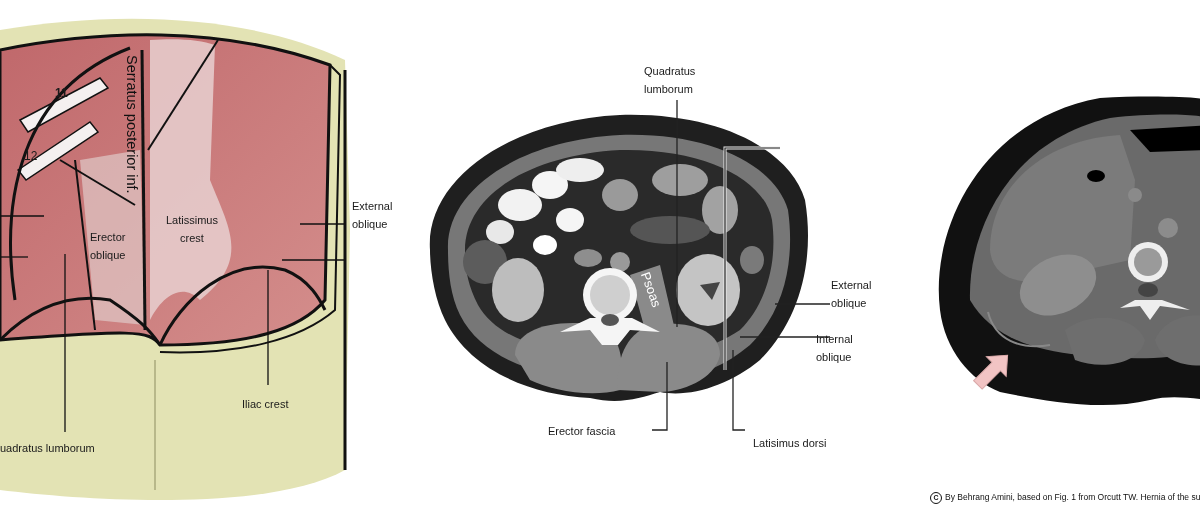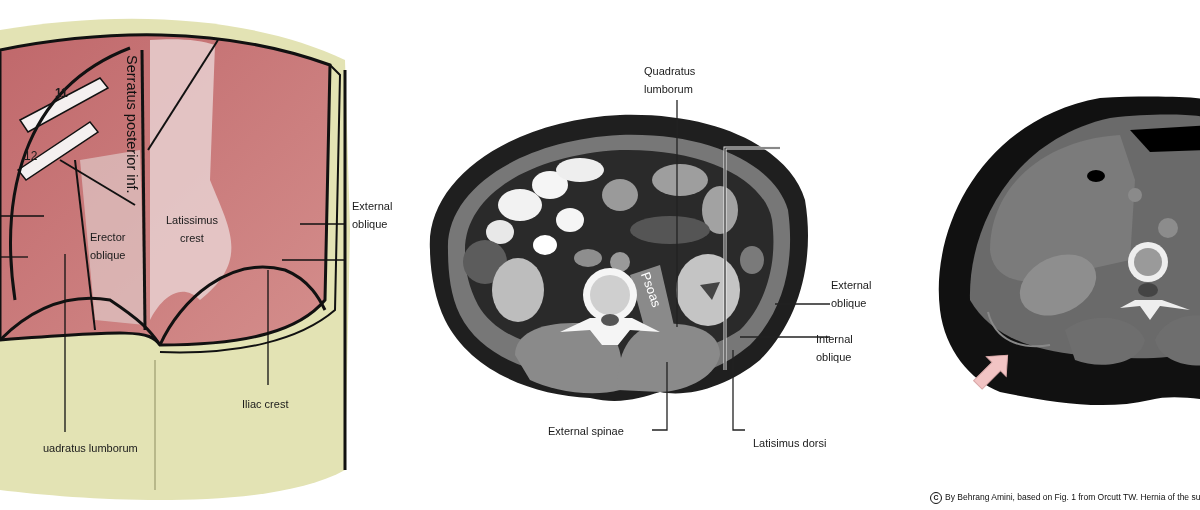--- a/index.html
+++ b/index.html
@@ -70,21 +70,21 @@
   </div>
   <div class="lbl lbl-c" style="left:90px;top:228px;">
     <div>Erector</div>
     <div>oblique</div>
   </div>
   <div class="lbl" style="left:352px;top:197px;">
     <div>External</div>
     <div>oblique</div>
   </div>
   <span class="lbl" style="left:242px;top:395px;">Iliac crest</span>
-  <span class="lbl" style="left:0;top:439px;margin-left:43px;">uadratus lumborum</span>
+  <span class="lbl" style="left:0;top:439px;">uadratus lumborum</span>
 </div>
 
 <div class="panel" style="left:420px;width:500px;">
   <svg width="500" height="510">
 
     <path d="M10,250 C5,180 90,120 200,115 C300,112 370,150 385,200 C395,260 380,320 340,360 C310,385 270,398 240,392 C220,398 200,405 170,398 C110,395 50,370 25,320 C15,300 10,270 10,250 Z" fill="#1f1f1f"></path>
 
     <path d="M28,250 C25,190 100,140 200,135 C290,132 355,165 368,210 C375,260 365,310 330,345 C300,370 270,380 240,375 C215,380 195,385 170,380 C110,375 60,355 40,315 C30,295 28,270 28,250 Z" fill="#777"></path>
 
     <path d="M45,250 C45,195 110,155 200,150 C285,148 345,180 352,220 C358,265 345,305 320,330 C290,350 260,355 240,355 C215,360 195,360 170,355 C115,350 75,335 58,305 C48,285 45,270 45,250 Z" fill="#2a2a2a"></path>
@@ -137,21 +137,21 @@
     <div>lumborum</div>
   </div>
   <div class="lbl" style="left:411px;top:276px;">
     <div>External</div>
     <div>oblique</div>
   </div>
   <div class="lbl" style="left:396px;top:330px;">
     <div>Internal</div>
     <div>oblique</div>
   </div>
-  <span class="lbl" style="left:128px;top:422px;">External spinae</span>
+  <span class="lbl" style="left:128px;top:422px;">Erector fascia</span>
   <span class="lbl" style="left:333px;top:434px;">Latisimus dorsi</span>
 </div>
 
 <div class="panel" style="left:920px;width:280px;">
   <svg width="280" height="510">
     <path d="M20,310 C10,230 60,120 180,98 C230,95 280,97 290,100 L290,400 C270,398 250,395 230,400 C180,412 120,400 80,392 C50,380 25,350 20,310 Z" fill="#111"></path>
     <path d="M50,300 C48,230 90,140 190,118 C240,112 280,115 290,118 L290,350 C250,360 210,360 160,355 C110,350 70,335 50,300 Z" fill="#6a6a6a"></path>
 
     <path d="M70,250 C70,190 120,140 200,135 L215,180 L210,260 L120,280 C95,285 72,275 70,250 Z" fill="#7b7b7b"></path>
 

